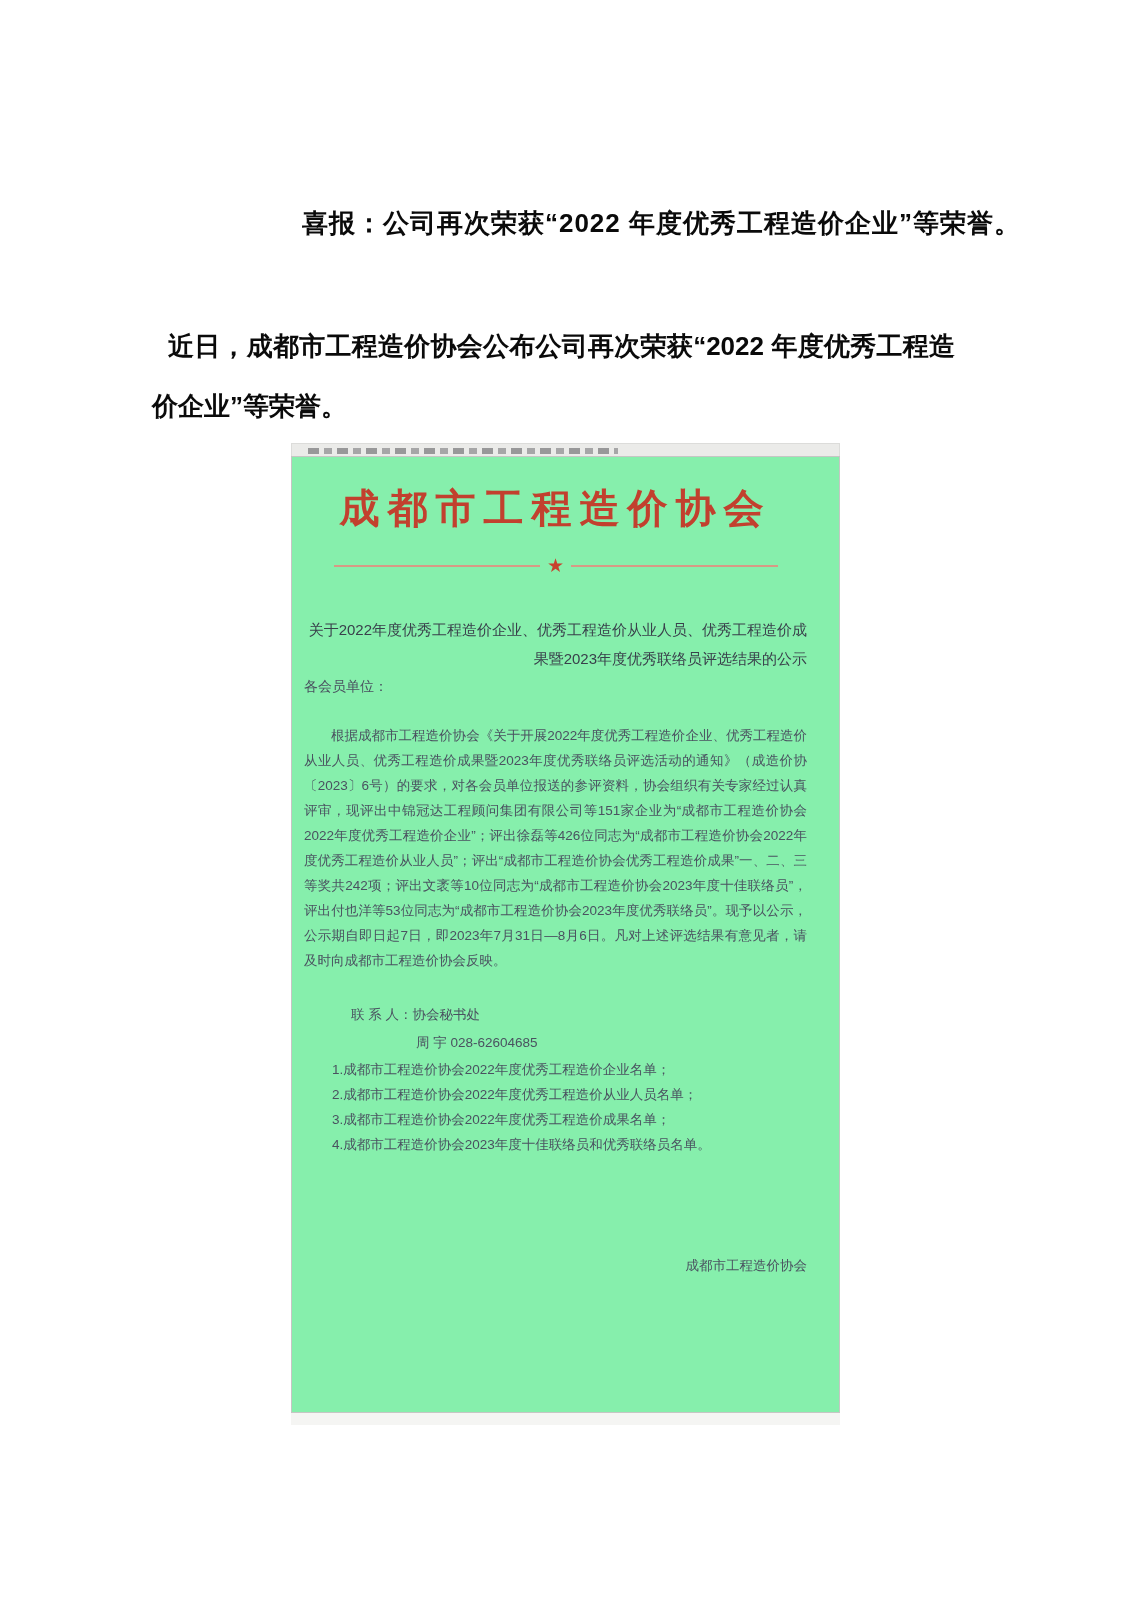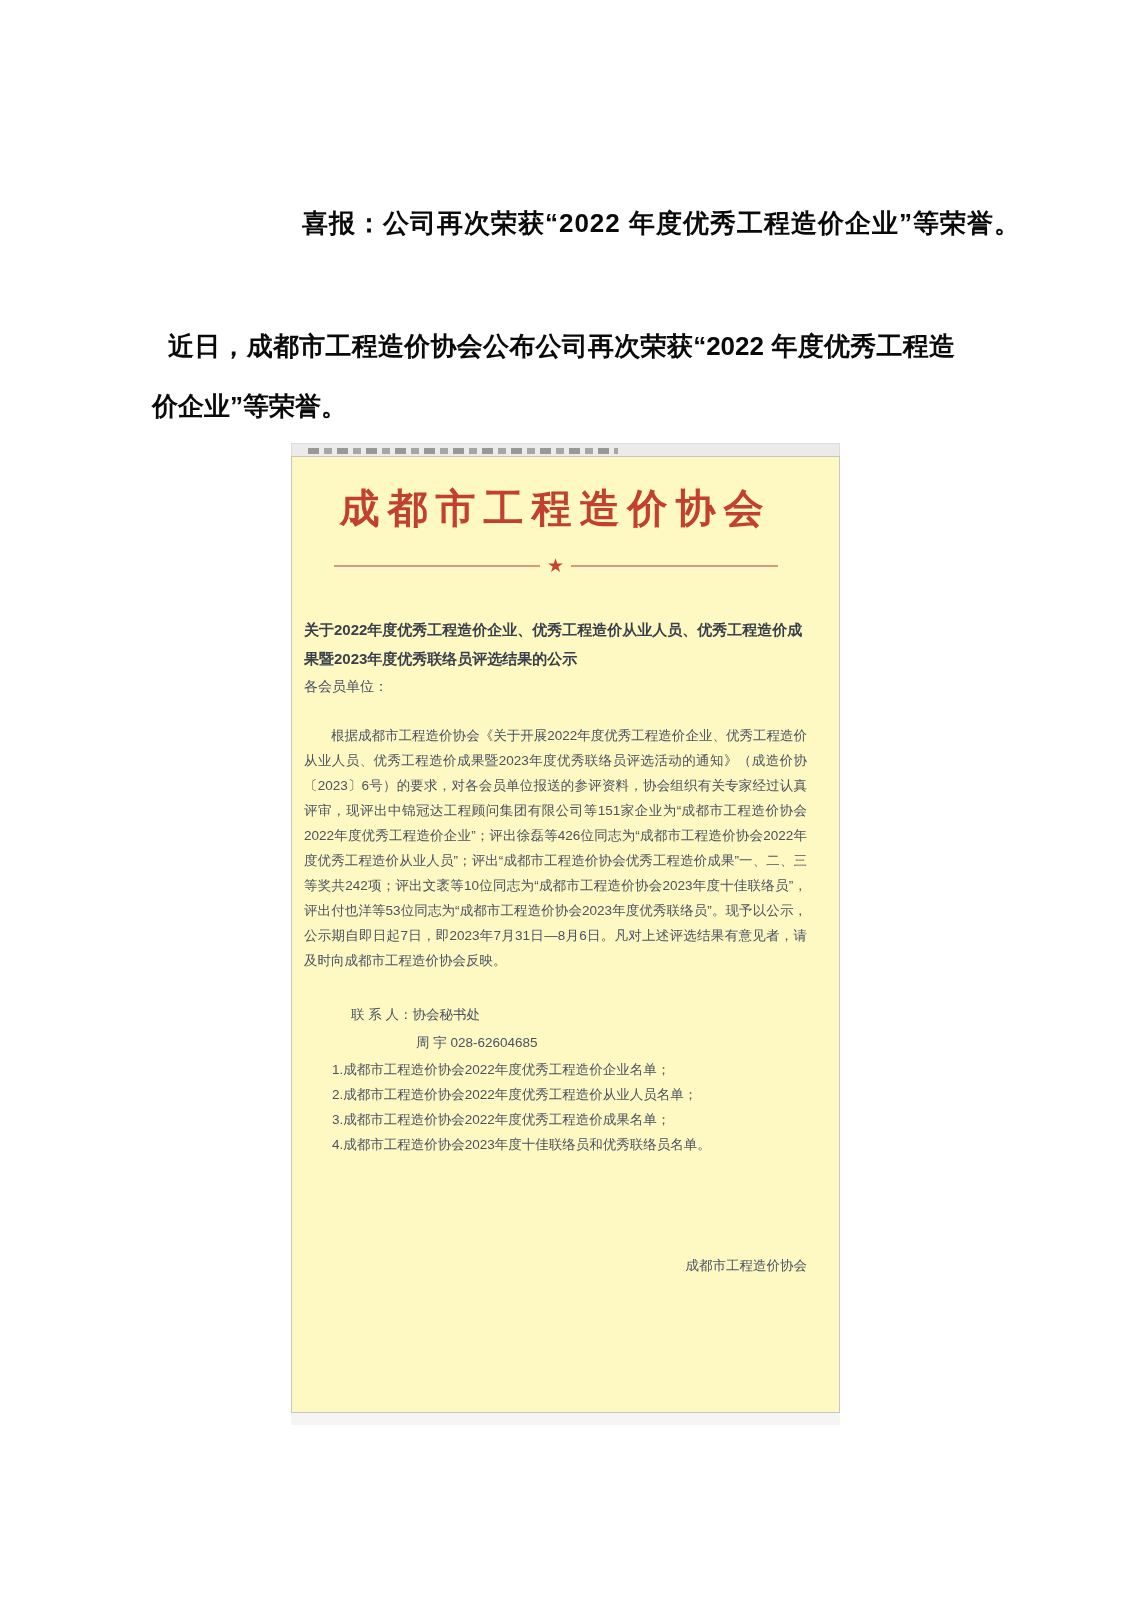--- a/index.html
+++ b/index.html
@@ -46,21 +46,21 @@
   .shot-topbar .smudge {
     position:absolute; left:16px; top:4px;
     width:310px; height:6px;
     background:repeating-linear-gradient(90deg,
       #8a8a8c 0 11px, rgba(138,138,140,0) 11px 16px,
       #9a9a9c 16px 24px, rgba(138,138,140,0) 24px 29px);
     filter:blur(0.6px);
     opacity:0.85;
   }
   .panel {
-    background:#fef9c3;
+    background:#86efac;
     border:1px solid #c6c6c4;
     padding:0 32px 9px 12px;
     min-height:957px;
   }
   .org-title {
     margin-top:28px;
     text-align:center;
     font-family:"Liberation Serif","DejaVu Serif",serif;
     font-size:40px;
     font-weight:bold;
@@ -79,23 +79,23 @@
   }
   .divider .rule { flex:1; height:2px; background:#d79a85; }
   .divider .star {
     color:#c8422e;
     font-size:19px;
     line-height:2px;
     padding:0 7px;
   }
   .notice-heading {
     margin:48px auto 0 auto;
-    text-align:left;
+    text-align:right;
     font-size:15px;
-    font-weight:bold;
+    font-weight:normal;
     line-height:29px;
     color:#39404b;
   }
   .salutation {
     margin-top:1px;
     font-size:14px;
     line-height:25px;
     color:#4a5260;
   }
   .notice-body {

